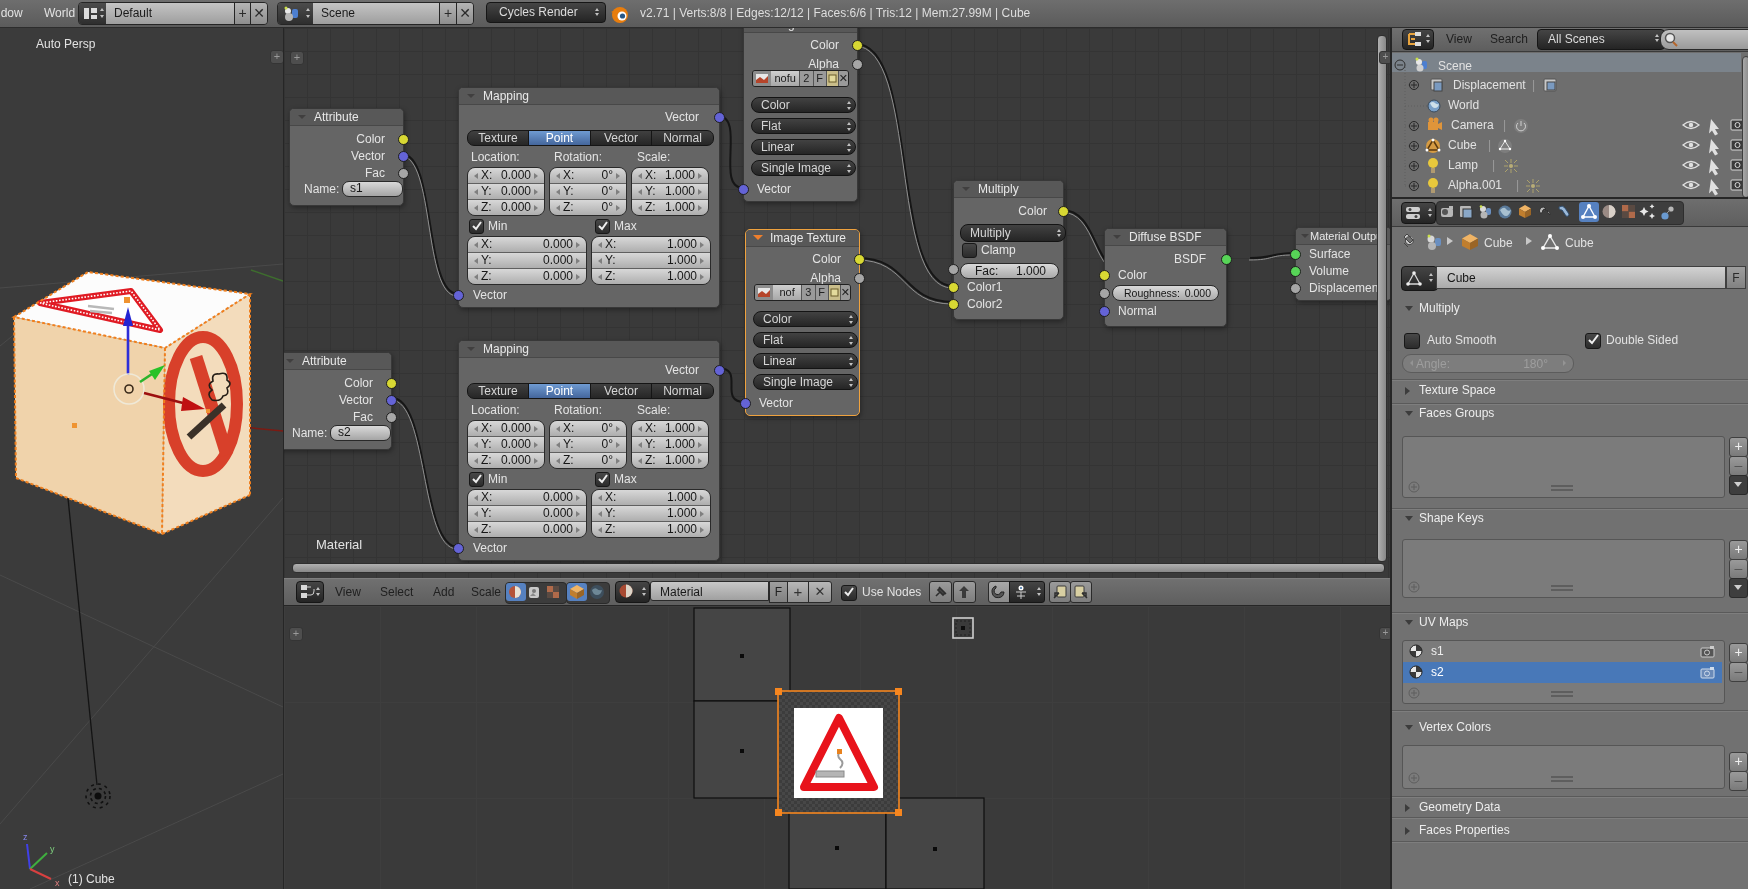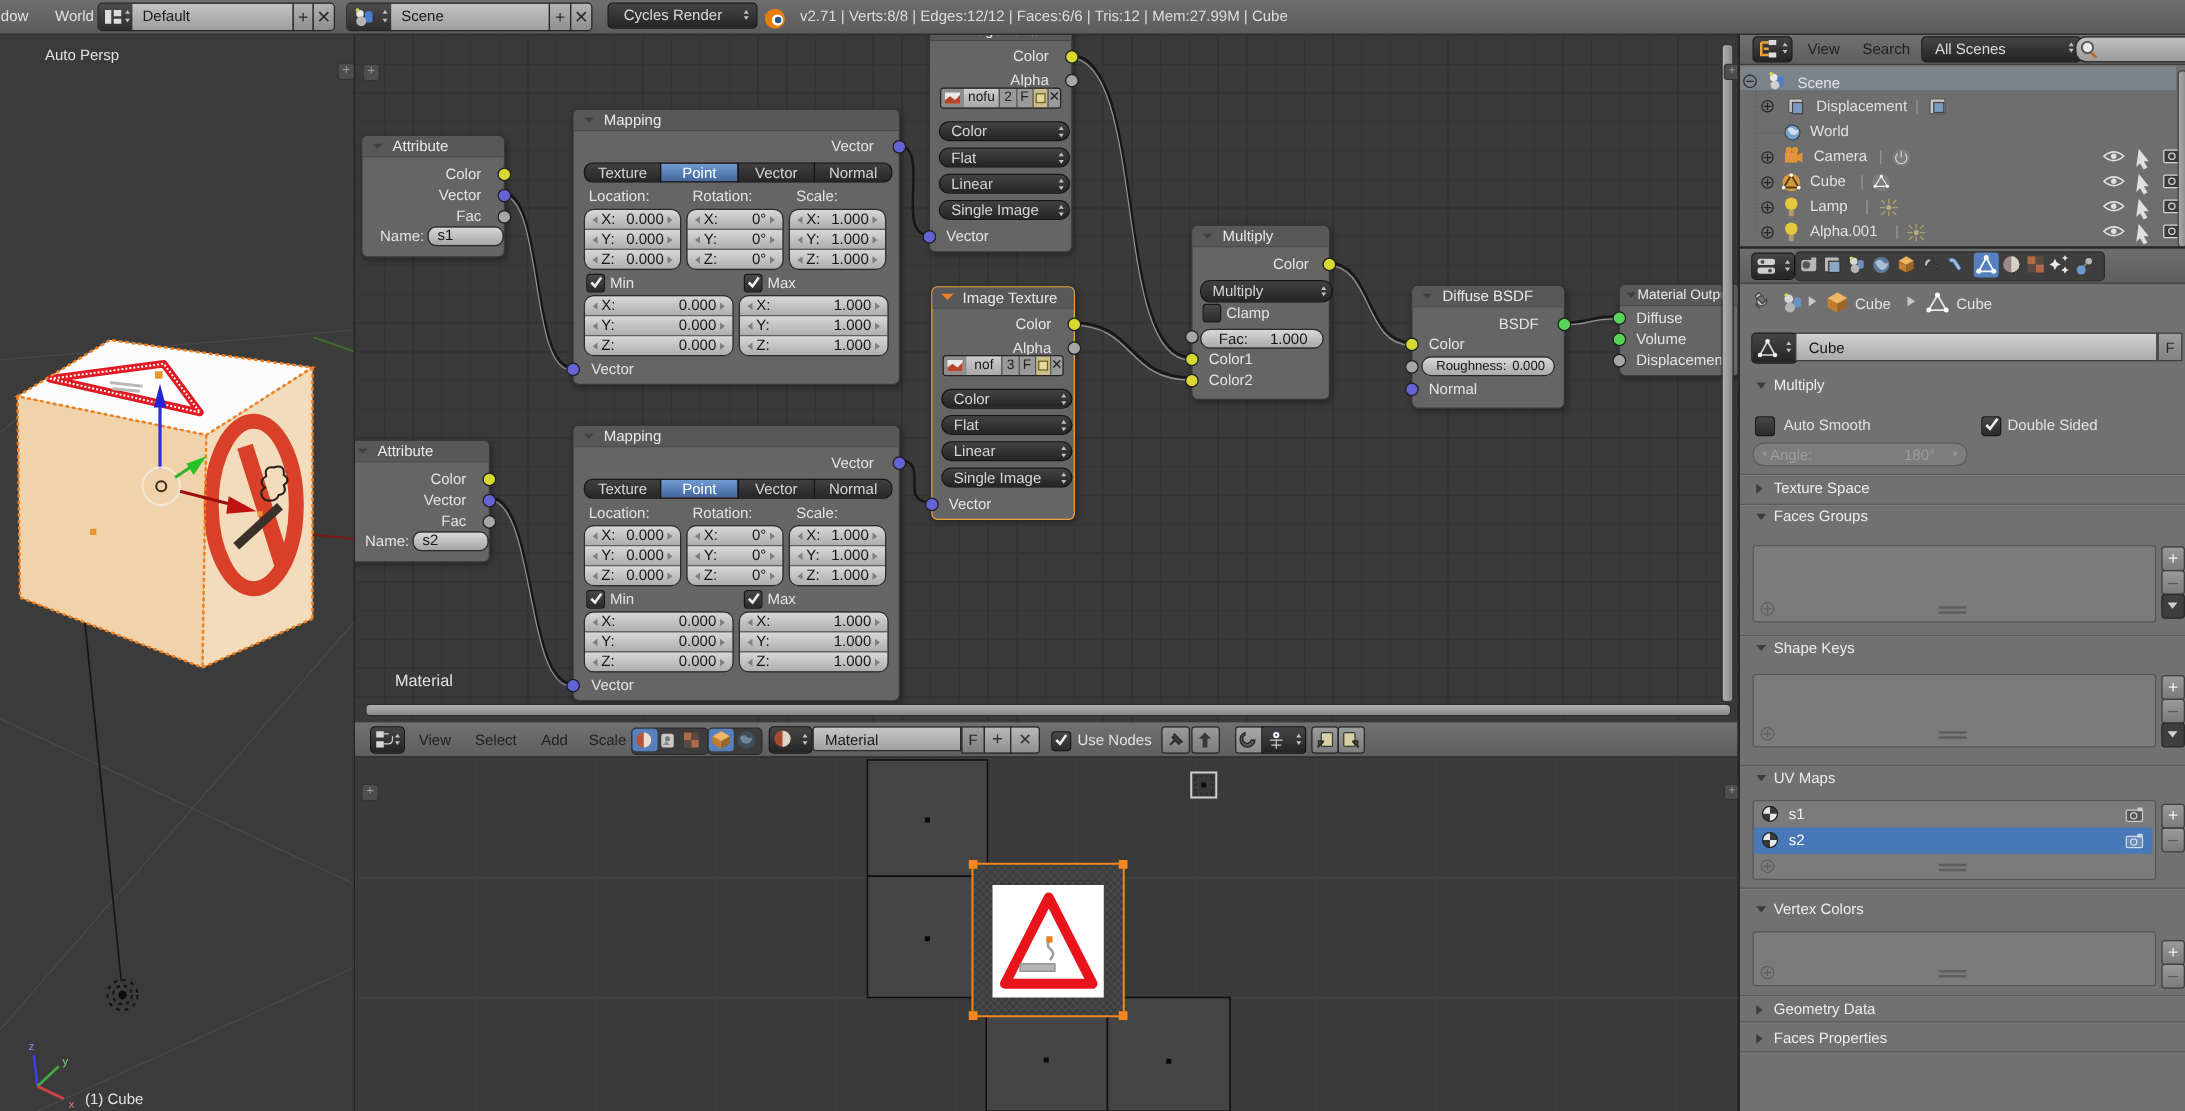--- a/index.html
+++ b/index.html
@@ -445,38 +445,38 @@
           <b style="position:absolute;left:14px;font-weight:normal">Fac:</b>
           <i style="position:absolute;right:12px;font-style:normal">1.000</i>
         </div>
  <b class="so sa" style="left:-6px;top:83px"></b>
  <div class="nl" style="left:13px;top:99px">Color1</div>
         <b class="so sy" style="left:-6px;top:101px"></b>
  <div class="nl" style="left:13px;top:116px">Color2</div>
         <b class="so sy" style="left:-6px;top:118px"></b>
 </div>
 
-<div class="nd" style="left:845px;top:200px;width:121px;height:97px">
+<div class="nd" style="left:820px;top:200px;width:121px;height:97px">
  <div class="ndh"><b class="tri" style="left:8px;top:6px;border-top-color:#403f3f"></b>Diffuse BSDF</div>
  <div class="nr" style="right:20px;top:23px">BSDF</div>
         <b class="so sgr" style="left:116px;top:25px"></b>
  <div class="nl" style="left:13px;top:39px">Color</div>
         <b class="so sy" style="left:-6px;top:41px"></b>
  <div class="sldr" style="left:7px;top:56px;width:105px;height:14px;line-height:14px;font-size:10.5px">
           <b style="position:absolute;left:11px;font-weight:normal">Roughness:</b>
           <i style="position:absolute;right:7px;font-style:normal">0.000</i>
         </div>
  <b class="so sa" style="left:-6px;top:59px"></b>
  <div class="nl" style="left:13px;top:75px">Normal</div>
         <b class="so sv" style="left:-6px;top:77px"></b>
 </div>
 
 <div class="nd" style="left:1011px;top:199px;width:95px;height:72px">
  <div class="ndh" style="padding-left:14px;font-size:11px"><b class="tri" style="left:5px;top:6px;border-top-color:#403f3f"></b>Material Output</div>
- <div class="nl" style="left:13px;top:19px">Diffuse</div>
+ <div class="nl" style="left:13px;top:19px">Surface</div>
         <b class="so sgr" style="left:-6px;top:21px"></b>
  <div class="nl" style="left:13px;top:36px">Volume</div>
         <b class="so sgr" style="left:-6px;top:38px"></b>
  <div class="nl" style="left:13px;top:53px">Displacement</div>
         <b class="so sa" style="left:-6px;top:55px"></b>
 </div>
 <div class="tx" style="left:32px;top:509px;font-size:13px">Material</div>
 <div class="a" style="left:6px;top:23px;width:12px;height:12px;background:#4e4e4e;border:1px solid #343434;border-radius:3px;color:#9a9a9a;font-size:11px;line-height:11px;text-align:center">+</div>
 
 <div class="a" style="left:8px;top:535px;width:1091px;height:8px;background:linear-gradient(#b0b0b0,#888);border-radius:4px;border:1px solid #2f2f2f"></div>

